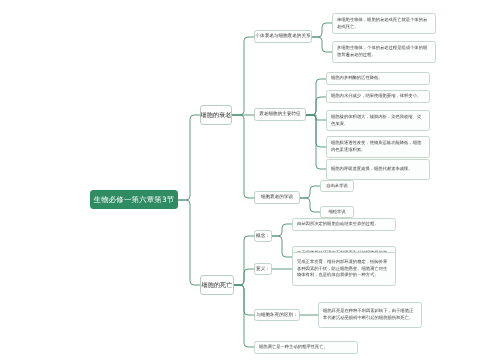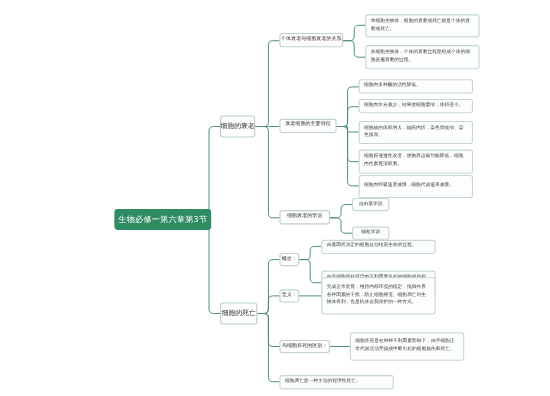--- a/index.html
+++ b/index.html
@@ -51,21 +51,20 @@
     background: #2e8b62;
     border: 1px solid #2e8b62;
     border-radius: 3px;
     color: #ffffff;
     font-size: 7.4px;
     line-height: 1.35;
     letter-spacing: 0.2px;
     padding: 4px 7px;
     justify-content: center;
     white-space: nowrap;
-    margin-left: 14px;
   }
 
   
   .node-branch {
     background: #fdfefd;
     border: 1px solid #b9cfc4;
     border-radius: 3px;
     color: #2f2f2f;
     font-size: 6.2px;
     line-height: 1.3;

